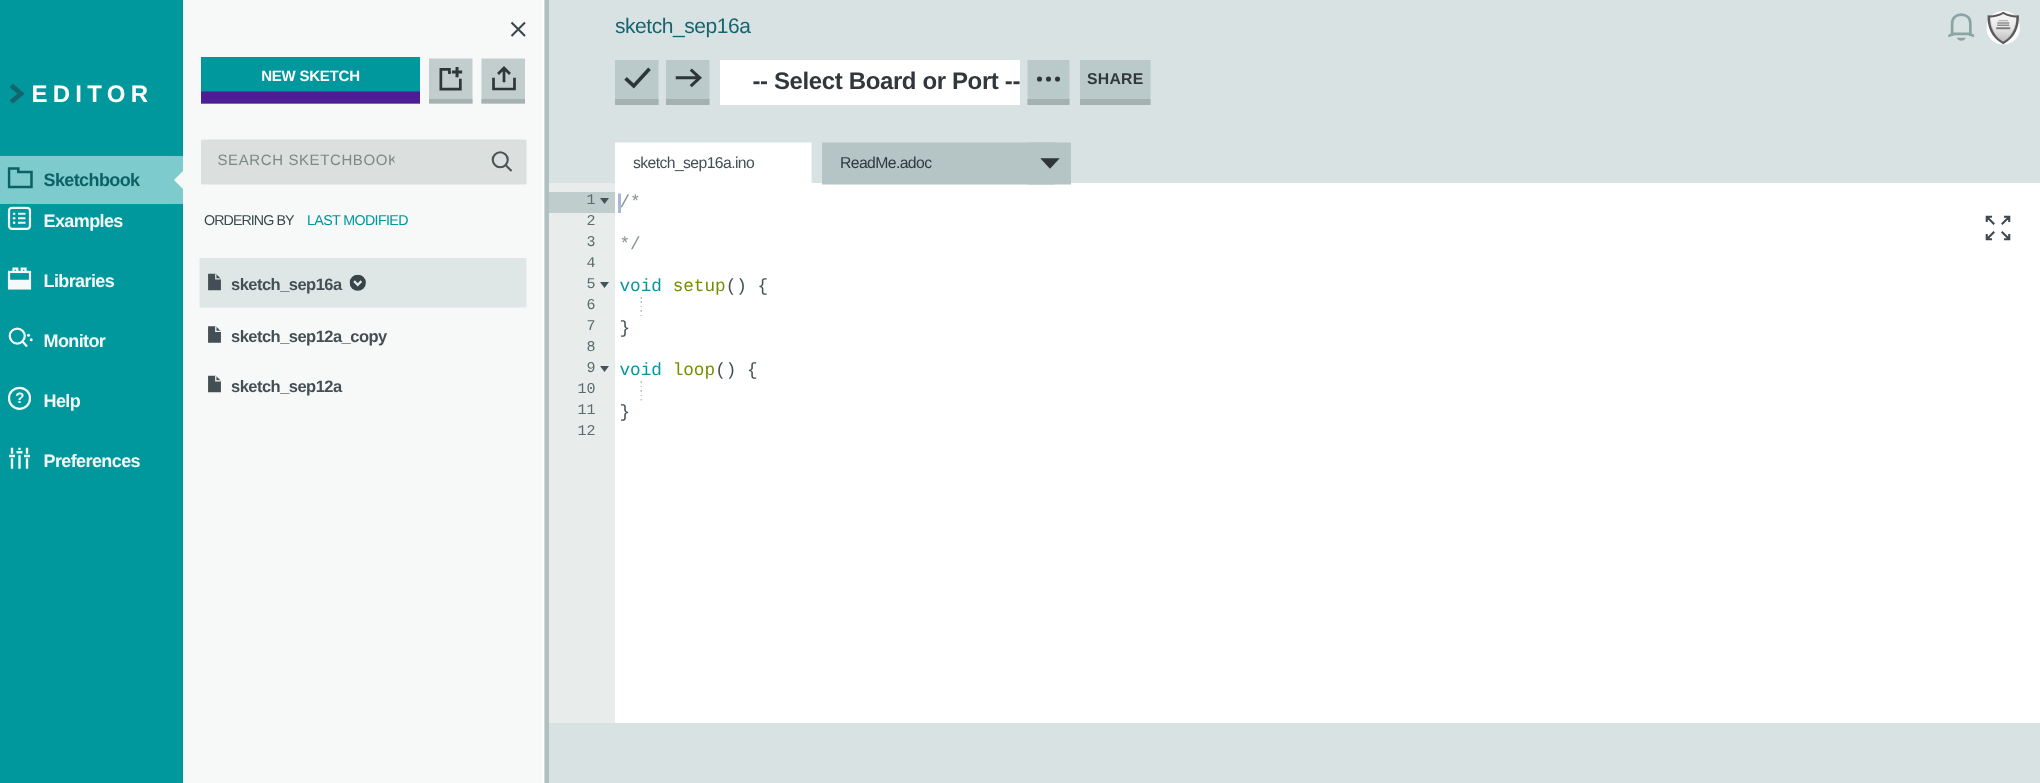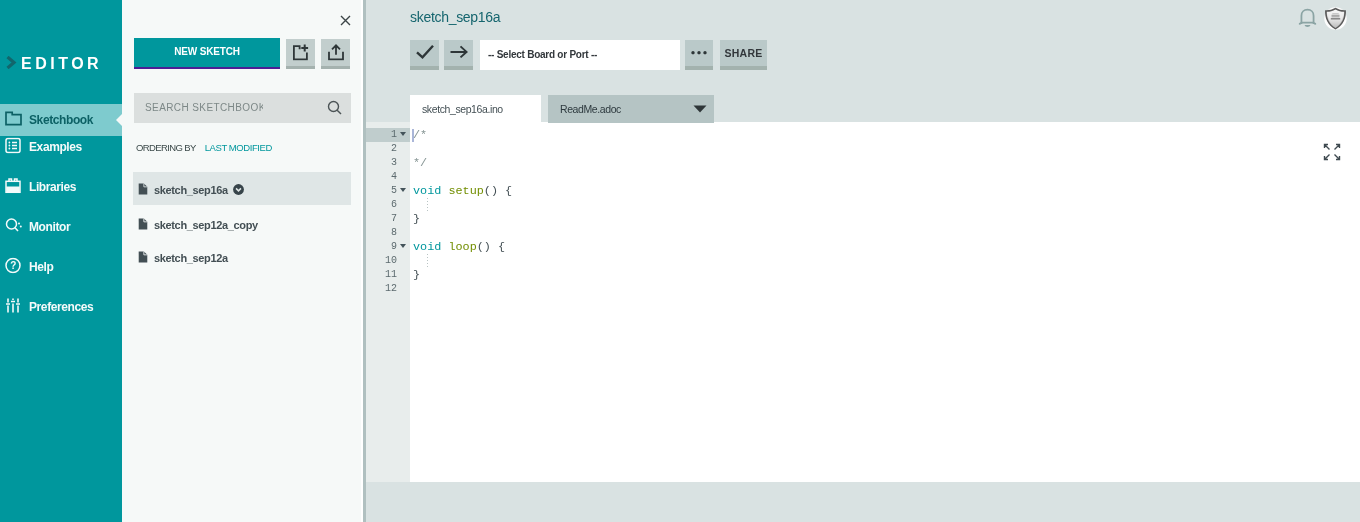--- a/index.html
+++ b/index.html
@@ -22,21 +22,21 @@
   #mi-monitor { top:211px; }
   #mi-help { top:251px; }
   #mi-preferences { top:291px;padding-left:32px; }
 
   
   #panel2 { left:122px; top:0; width:239px; height:522px; background:#f6f9f8; }
   #whitesliver { left:361px; top:0; width:2px; height:522px; background:#ffffff; }
   #divider { left:363px; top:0; width:3px; height:522px; background:#b0c0c0; }
 
   #closex { left:340px; top:12px; width:11px; height:11px; }
-  #btn-new { left:134px; top:38px; width:146px; height:31px; background:#00979d; border-bottom:2px solid #4c1d95; color:#fff;
+  #btn-new { left:134px; top:38px; width:146px; height:31px; background:#00979d; border-bottom:8px solid #4c1d95; color:#fff;
              font-size:10px; font-weight:bold; letter-spacing:-0.15px; text-align:center; line-height:28px; }
   .sqbtn { position:absolute; top:39px; width:29px; height:30px; background:#c2cecd; border-bottom:3px solid #a5b2af; }
   #btn-folder { left:286px; }
   #btn-upload { left:321px; }
   .sqbtn svg { position:absolute; left:50%; top:50%; transform:translate(-50%,-54%); }
 
   #searchbox { left:134px; top:93px; width:217px; height:30px; background:#dbdfde; }
   #searchbox .ph { position:absolute; left:11px; top:9px; width:118px; overflow:hidden; white-space:nowrap;
                    color:#7d8887; font-size:10px; letter-spacing:0.4px;}
   #searchbox svg { position:absolute; right:8px; top:7px; }
@@ -52,21 +52,21 @@
   #srow3 { top:240px; }
   .circlechev { position:absolute; left:100px; top:calc(50% + 1.5px); transform:translateY(-50%); }
 
   
   #title { left:410px; top:9px; font-size:14px; color:#15656e; letter-spacing:-0.3px; }
   .toolbtn { position:absolute; top:40px; height:30px; background:#bac9c9; border-bottom:4px solid #a3b2ae; }
   #tb-check { left:410px; width:29px; }
   #tb-arrow { left:444px; width:29px; }
   .toolbtn svg { position:absolute; left:50%; top:50%; transform:translate(-50%,-58%); }
   #tb-select { position:absolute; left:480px; top:40px; width:200px; height:30px; background:#fff;
-               color:#32373b; font-size:10px; font-weight:bold; line-height:30px; padding-left:8px; letter-spacing:-0.25px;}
+               color:#32373b; font-size:16px; font-weight:bold; line-height:30px; padding-left:8px; letter-spacing:-0.25px;text-align:right;}
   #tb-dots { left:685px; width:28px; }
   #tb-share { position:absolute; left:720px; top:40px; width:47px; height:30px; background:#bac9c9; border-bottom:4px solid #a3b2ae;
               color:#32373b; font-size:10.5px; font-weight:bold; letter-spacing:0.2px; text-align:center; line-height:27px; }
   #bell { left:1298px; top:7px; }
   #avatar { left:1324px; top:7px; }
 
   
   .tab { position:absolute; top:95px; height:28px; font-size:10.5px; color:#434f54; text-align:left; padding-left:12px; line-height:28px; letter-spacing:-0.4px; }
   #tab1 { left:410px; width:131px; background:#ffffff; }
   #tab2 { left:548px; width:155px; background:#b5c4c4; color:#2e3a3f; }

